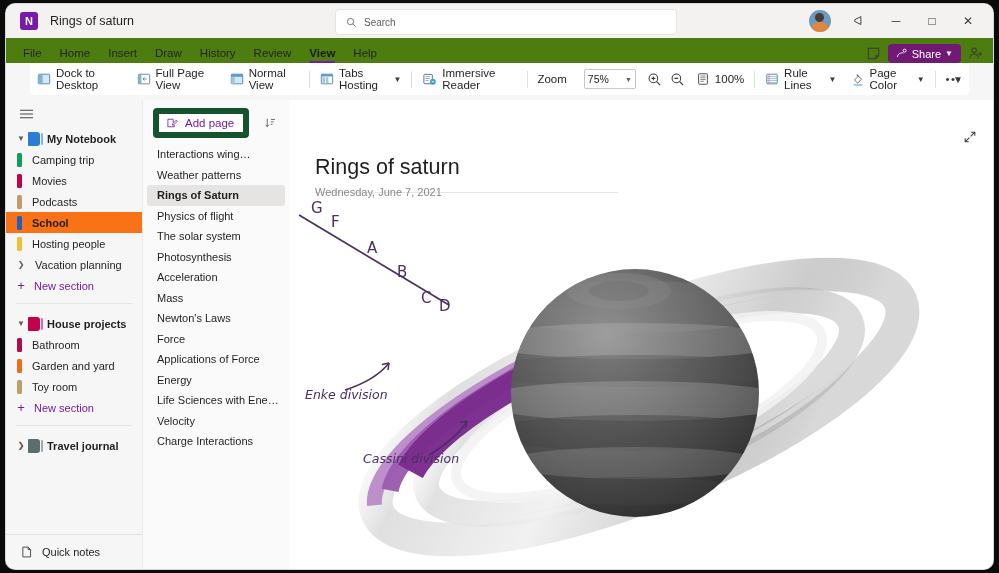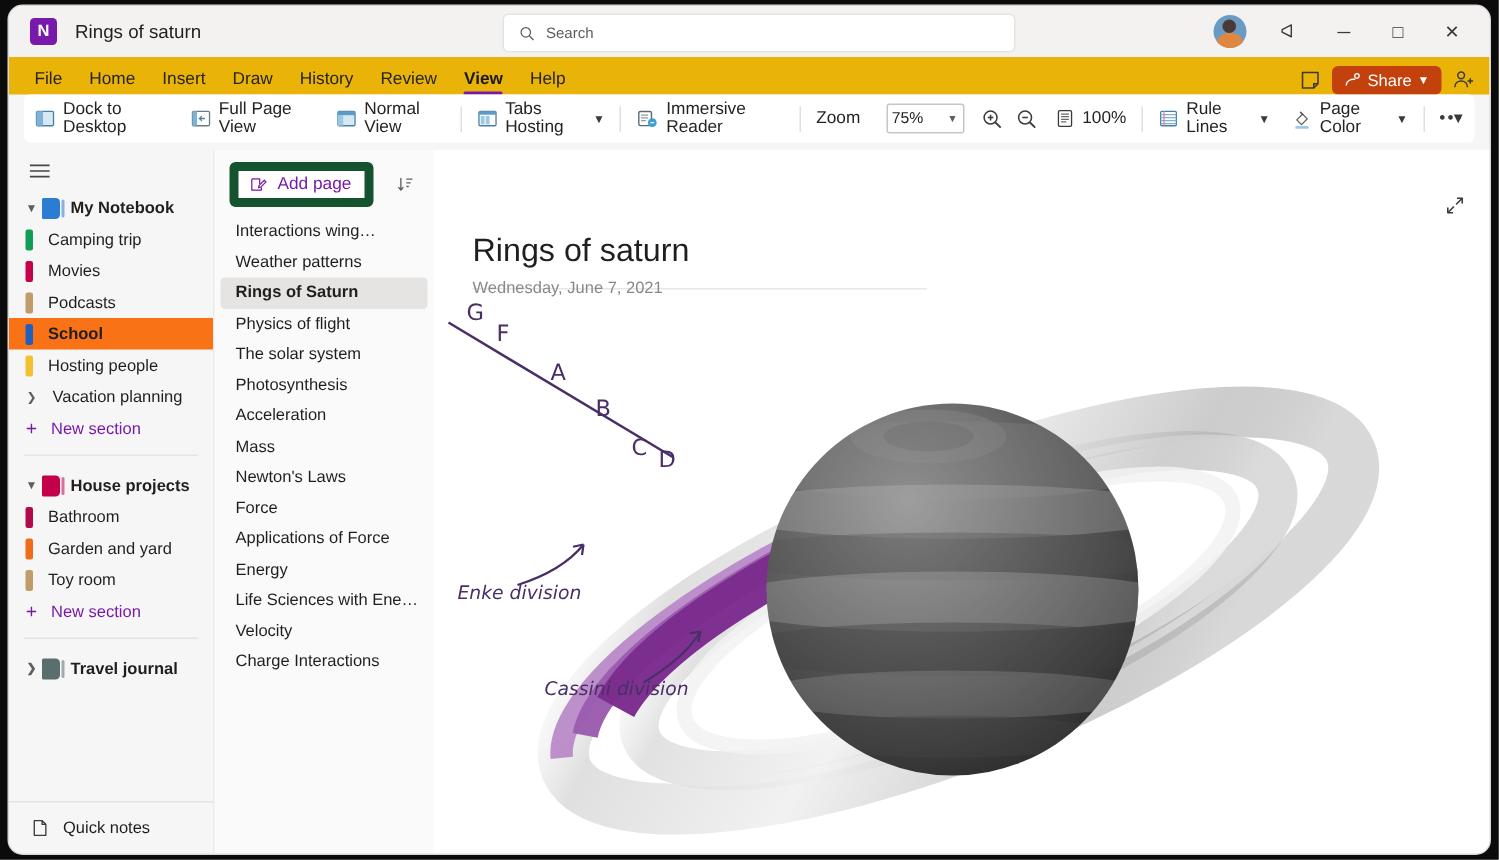--- a/index.html
+++ b/index.html
@@ -20,31 +20,31 @@
   .searchbox .ph{margin-left:7px;font-size:10px;color:#5e5d5b;}
   .tb-right{position:absolute;right:8px;top:0;height:34px;display:flex;align-items:center;gap:2px;}
   .avatar{width:22px;height:22px;border-radius:50%;overflow:hidden;margin-right:10px;
           background:#6a9bc3;position:relative;}
   .avatar .head{position:absolute;left:6px;top:3px;width:9px;height:9px;border-radius:50%;background:#4a3a33;}
   .avatar .body{position:absolute;left:2px;top:12px;width:18px;height:12px;border-radius:8px 8px 0 0;background:#e0873f;}
   .winbtn{width:34px;height:30px;display:flex;align-items:center;justify-content:center;
           color:#3b3a39;font-size:12px;}
 
   
-  .tabsrow{height:25px;background:#eab308;display:flex;align-items:flex-end;position:relative;padding-left:8px;}
+  .tabsrow{height:25px;background:#4d7c0f;display:flex;align-items:flex-end;position:relative;padding-left:8px;}
   .rtab{font-size:11.5px;color:#252423;padding:0 9px 4px 9px;position:relative;}
   .rtab.active{font-weight:bold;color:#1b1a19;}
   .rtab.active:after{content:"";position:absolute;left:9px;right:9px;bottom:0;height:2px;background:#7719aa;border-radius:2px;}
-  .sharebtn{background:#c2410c;color:#fff;font-size:11px;border-radius:4px;height:19px;
+  .sharebtn{background:#701a75;color:#fff;font-size:11px;border-radius:4px;height:19px;
             display:flex;align-items:center;padding:0 8px;gap:4px;}
   .icoflat{color:#3b3a39;display:flex;align-items:center;}
 
   
   .ribbon{height:32px;background:#fff;display:flex;align-items:center;position:relative;
-          border-radius:0 0 0 0;margin:0 10px;border-radius:4px;}
+          border-radius:0 0 0 0;margin:0 24px;border-radius:4px;}
   .rb{display:flex;align-items:center;gap:5px;padding:0 7px;height:24px;font-size:11.5px;color:#252423;}
   .rbsep{width:1px;height:17px;background:#e1dfdd;margin:0 3px;}
   .zoomsel{display:flex;align-items:center;justify-content:space-between;width:44px;height:18px;
            border:1px solid #c8c6c4;border-radius:2px;font-size:10.5px;color:#252423;padding:0 3px;}
   .ribbon-collapse{position:absolute;right:6px;color:#3b3a39;font-size:10px;}
 
   
   .bodyrow{position:absolute;top:96px;left:0;right:0;bottom:0;display:flex;}
   .sidebar{width:136px;background:#f7f6f6;position:relative;display:flex;flex-direction:column;}
   .hamb{padding:8px 0 6px 13px;color:#484644;}

